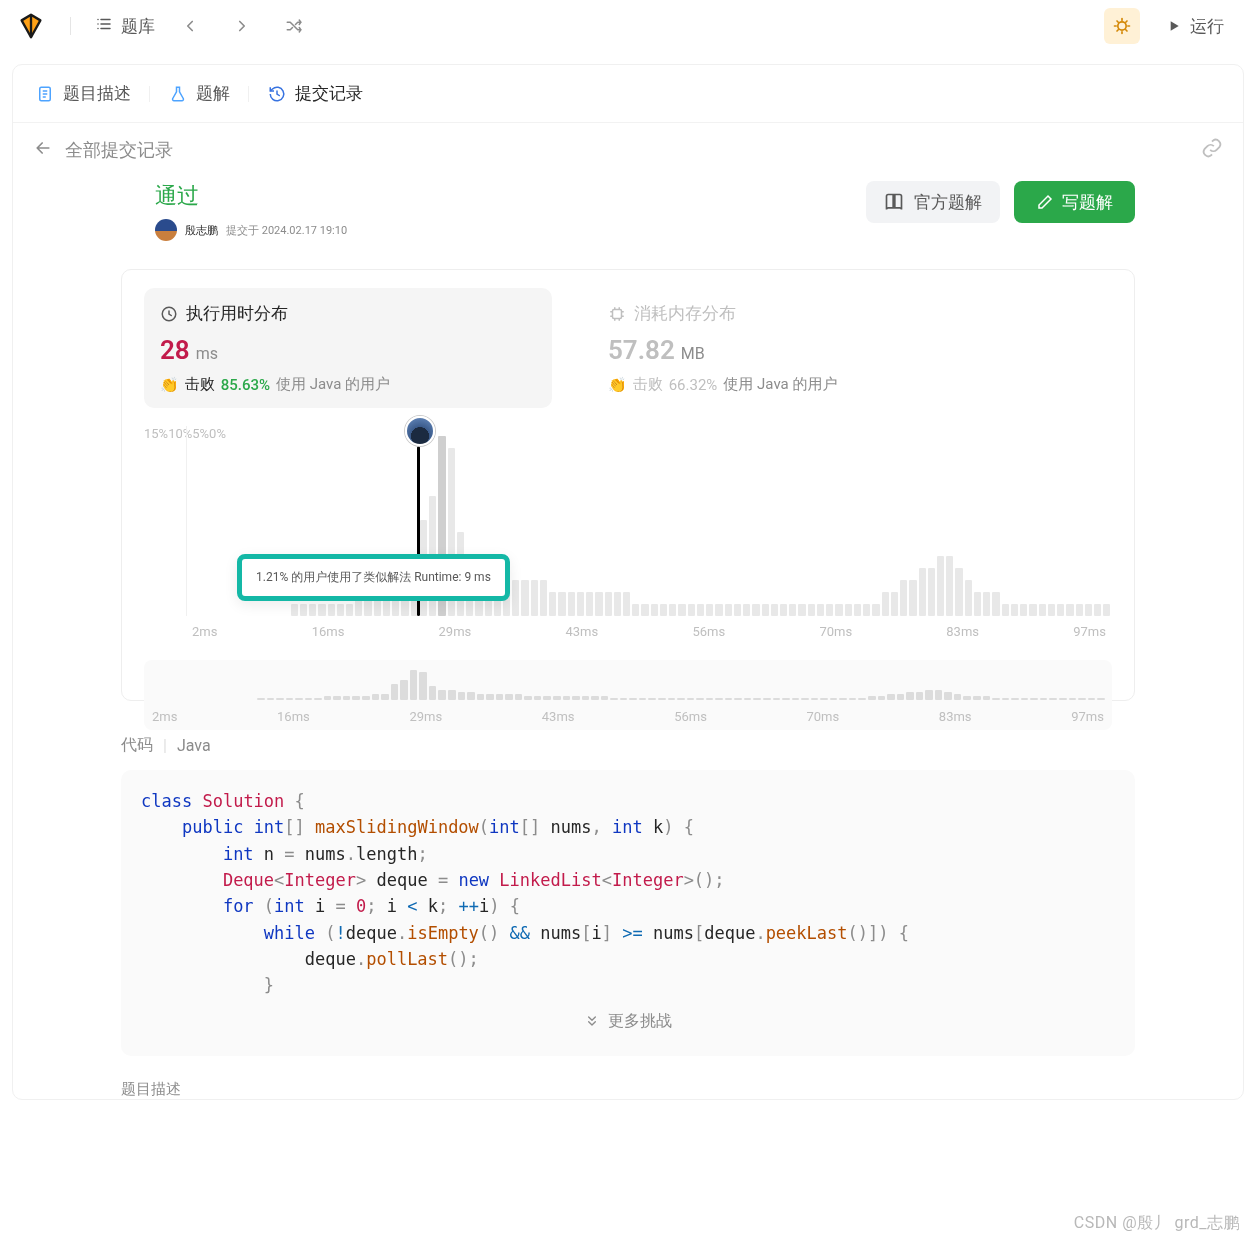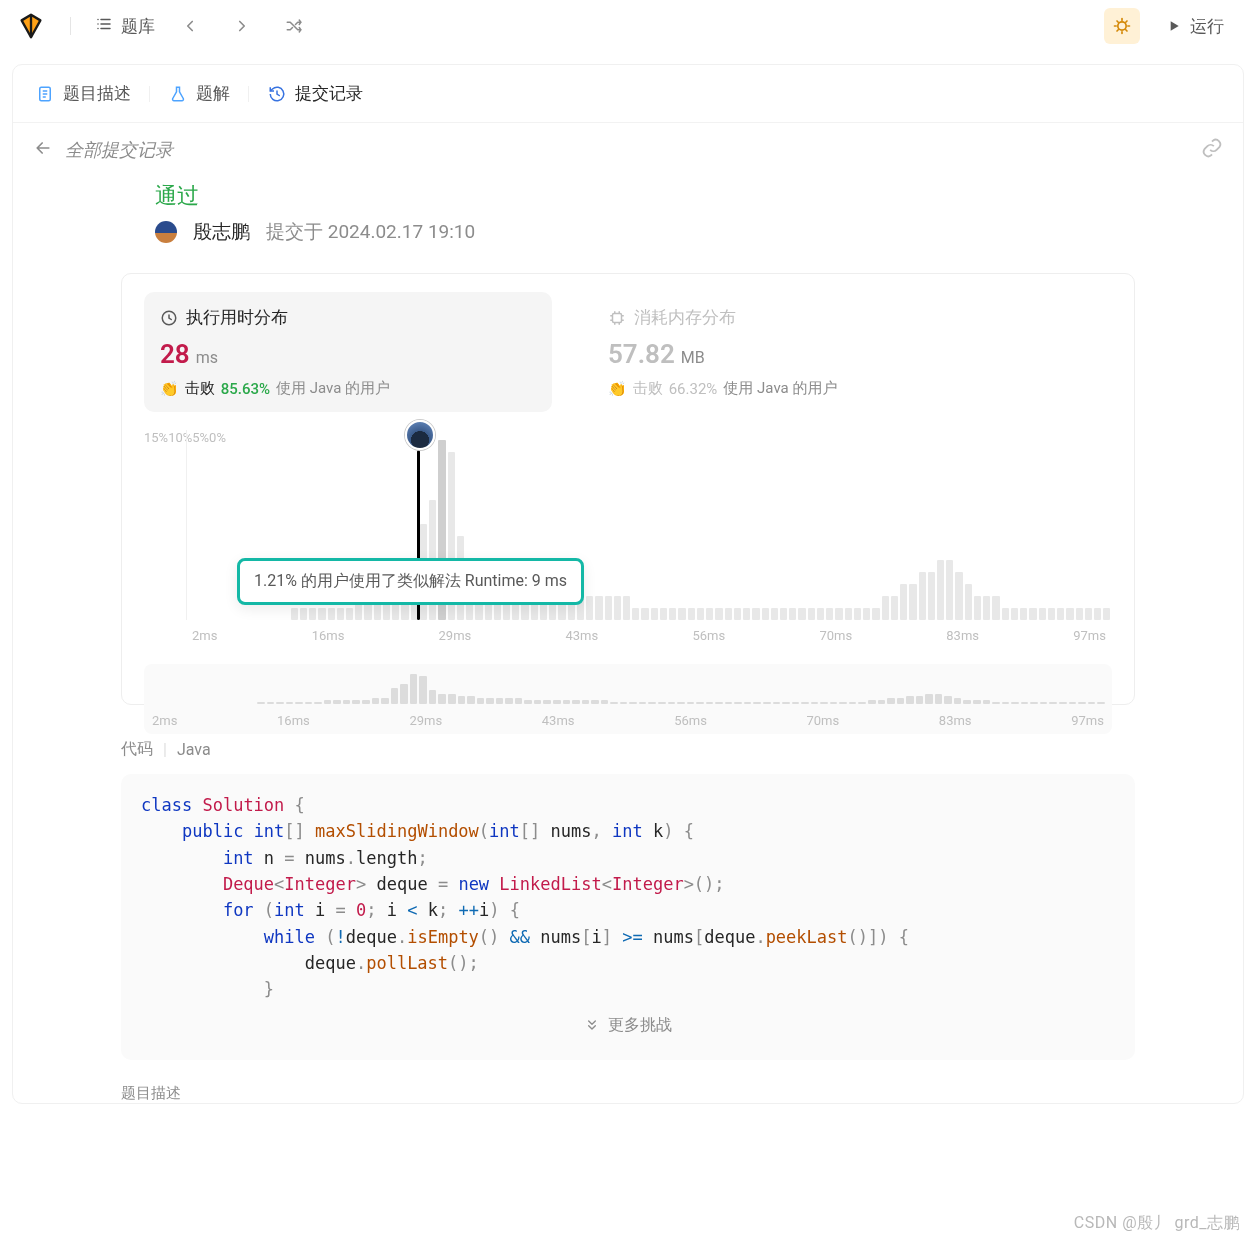--- a/index.html
+++ b/index.html
@@ -16,29 +16,29 @@
   .run-btn { display:flex; align-items:center; gap:8px; padding:6px 16px; border-radius:6px; color:#595959; font-size:17px; cursor:pointer; }
   .run-btn svg { width:16px; height:16px; fill:#595959; }
 
   .panel { margin:12px 12px 0 12px; border:1px solid #f0f0f0; border-radius:10px; overflow:hidden; }
   .tabs { display:flex; align-items:center; padding:4px 18px; height:58px; border-bottom:1px solid #f2f2f2; gap:6px; }
   .tab { display:flex; align-items:center; gap:8px; padding:6px 4px; font-size:17px; color:#595959; cursor:pointer; }
   .tab .ico { width:20px; height:20px; display:flex; align-items:center; justify-content:center; }
   .tab-sep { width:1px; height:16px; background:#f0f0f0; margin:0 8px; }
   .tab.active { color:#262626; }
 
-  .subrow { display:flex; align-items:center; padding:4px 20px; height:54px;font-style:italic; }
+  .subrow { display:flex; align-items:center; padding:4px 20px; height:54px; }
   .subrow .back { color:#8c8c8c; margin-right:12px; cursor:pointer; }
   .subrow .title { font-size:18px; color:#8c8c8c; }
   .subrow .link-ico { margin-left:auto; color:#bfbfbf; cursor:pointer; }
 
   .content { padding:4px 108px 0 108px; }
   .status-row { display:flex; align-items:flex-start;margin-left:34px; }
   .status-left .status { font-size:22px; color:#2ba84a; font-weight:500; }
-  .meta-row { display:flex; align-items:center; gap:16px; margin-top:8px; font-size:19px; }
+  .meta-row { display:flex; align-items:center; gap:8px; margin-top:8px; font-size:11px; }
   .avatar { width:22px; height:22px; border-radius:50%; background:linear-gradient(#2a4b8d 55%, #c97f3e 55%); display:inline-block; }
   .username { color:#262626; }
   .submitted { color:#8c8c8c; }
   .status-right { margin-left:auto; display:flex; gap:14px; }
   .btn-grey { background:#f2f3f5; color:#595959; border-radius:8px; height:42px; padding:0 18px; display:flex; align-items:center; gap:10px; font-size:17px; cursor:pointer; }
   .btn-green { background:#2ba84a; color:#fff; border-radius:8px; height:42px; padding:0 22px; display:flex; align-items:center; gap:8px; font-size:17px; cursor:pointer; }
 
   .perf-card { margin-top:28px; border:1px solid #eee; border-radius:10px; padding:18px 22px 14px 22px; }
   .perf-tabs { display:flex; gap:40px; }
   .perf-tab { flex:0 0 auto; width:408px; padding:14px 16px; border-radius:10px; }
@@ -60,21 +60,21 @@
 
   .chart-wrap { position:relative; margin-top:18px; height:260px; }
   .chart { position:relative; width:100%; height:220px; }
   .ylabels { position:absolute; left:0; top:0; bottom:30px; width:40px; display:flex; flex-direction:row; justify-content:space-between; font-size:13px; color:#bfbfbf; text-align:right; padding-right:4px; }
   .plot { position:absolute; left:42px; right:0; top:0; bottom:30px; border-left:1px solid #f0f0f0; }
   .bars { position:absolute; inset:0; display:flex; align-items:flex-end; gap:2px; padding:0 2px; }
   .bar { flex:1; background:#e8e8e8; border-radius:1px; }
   .bar.highlight { background:#cfcfcf; }
   .marker-line { position:absolute; bottom:0; width:3px; background:#000; border-radius:2px; height:170px; left:230px; }
   .marker-avatar { position:absolute; left:218px; top:-10px; width:30px; height:30px; border-radius:50%; background:radial-gradient(circle at 50% 70%, #1b2a40 40%, #3a5a8a 41%, #6a8fc4 100%); border:2px solid #fff; box-shadow:0 0 0 1px #ccc; }
-  .tooltip { position:absolute; left:50px; top:128px; background:#fff; border:3px solid #14b8a6; border-radius:8px; box-shadow:0 4px 14px rgba(0,0,0,.08); padding:10px 14px; font-size:16px; color:#595959; white-space:nowrap; z-index:2; }
+  .tooltip { position:absolute; left:50px; top:128px; background:#fff; border:5px solid #14b8a6; border-radius:8px; box-shadow:0 4px 14px rgba(0,0,0,.08); padding:10px 14px; font-size:12px; color:#595959; white-space:nowrap; z-index:2; }
   .xlabels { position:absolute; left:42px; right:0; bottom:0; height:26px; display:flex; justify-content:space-between; font-size:13px; color:#bfbfbf; padding:4px 6px 0 6px; }
 
   .mini-chart { position:relative; margin-top:14px; height:70px; background:#fafafa; border-radius:8px; padding:6px 8px 2px 8px; }
   .mini-bars { position:absolute; left:8px; right:8px; top:6px; height:34px; display:flex; align-items:flex-end; gap:2px; }
   .mini-bar { flex:1; background:#dcdcdc; border-radius:1px; }
   .mini-xlabels { position:absolute; left:8px; right:8px; bottom:6px; display:flex; justify-content:space-between; font-size:13px; color:#bfbfbf; }
 
   .code-section { margin-top:34px; }
   .code-head { display:flex; align-items:center; gap:10px; font-size:16px; color:#8c8c8c; }
   .code-head .csep { color:#e0e0e0; }
@@ -188,20 +188,35 @@
   <div class="content">
     <div class="status-row">
       <div class="status-left">
         <div class="status">通过</div>
         <div class="meta-row">
           <span class="avatar"></span>
           <span class="username">殷志鹏</span>
           <span class="submitted"><span>提交于</span> <span>2024.02.17 19:10</span></span>
         </div>
       </div>
+      <div class="status-right">
+        <div class="btn-grey">
+          <svg width="20" height="20" viewBox="0 0 24 24" fill="none" stroke="#595959" stroke-width="2">
+              <path d="M3 5a2 2 0 0 1 2-2h6v16H5a2 2 0 0 0-2 2V5z"></path>
+              <path d="M21 5a2 2 0 0 0-2-2h-6v16h6a2 2 0 0 1 2 2V5z"></path>
+            </svg>
+          <span>官方题解</span>
+        </div>
+        <div class="btn-green">
+          <svg width="18" height="18" viewBox="0 0 24 24" fill="none" stroke="#fff" stroke-width="2">
+              <path d="M4 20h4L20 8l-4-4L4 16v4z"></path>
+            </svg>
+          <span>写题解</span>
+        </div>
+      </div>
     </div>
 
     <div class="perf-card">
       <div class="perf-tabs">
         <div class="perf-tab active">
           <div class="perf-head">
               <svg width="18" height="18" viewBox="0 0 24 24" fill="none" stroke="#595959" stroke-width="2">
                 <circle cx="12" cy="12" r="9"></circle>
                 <path d="M12 8v4l3 2" stroke-linecap="round"></path>
               </svg>

